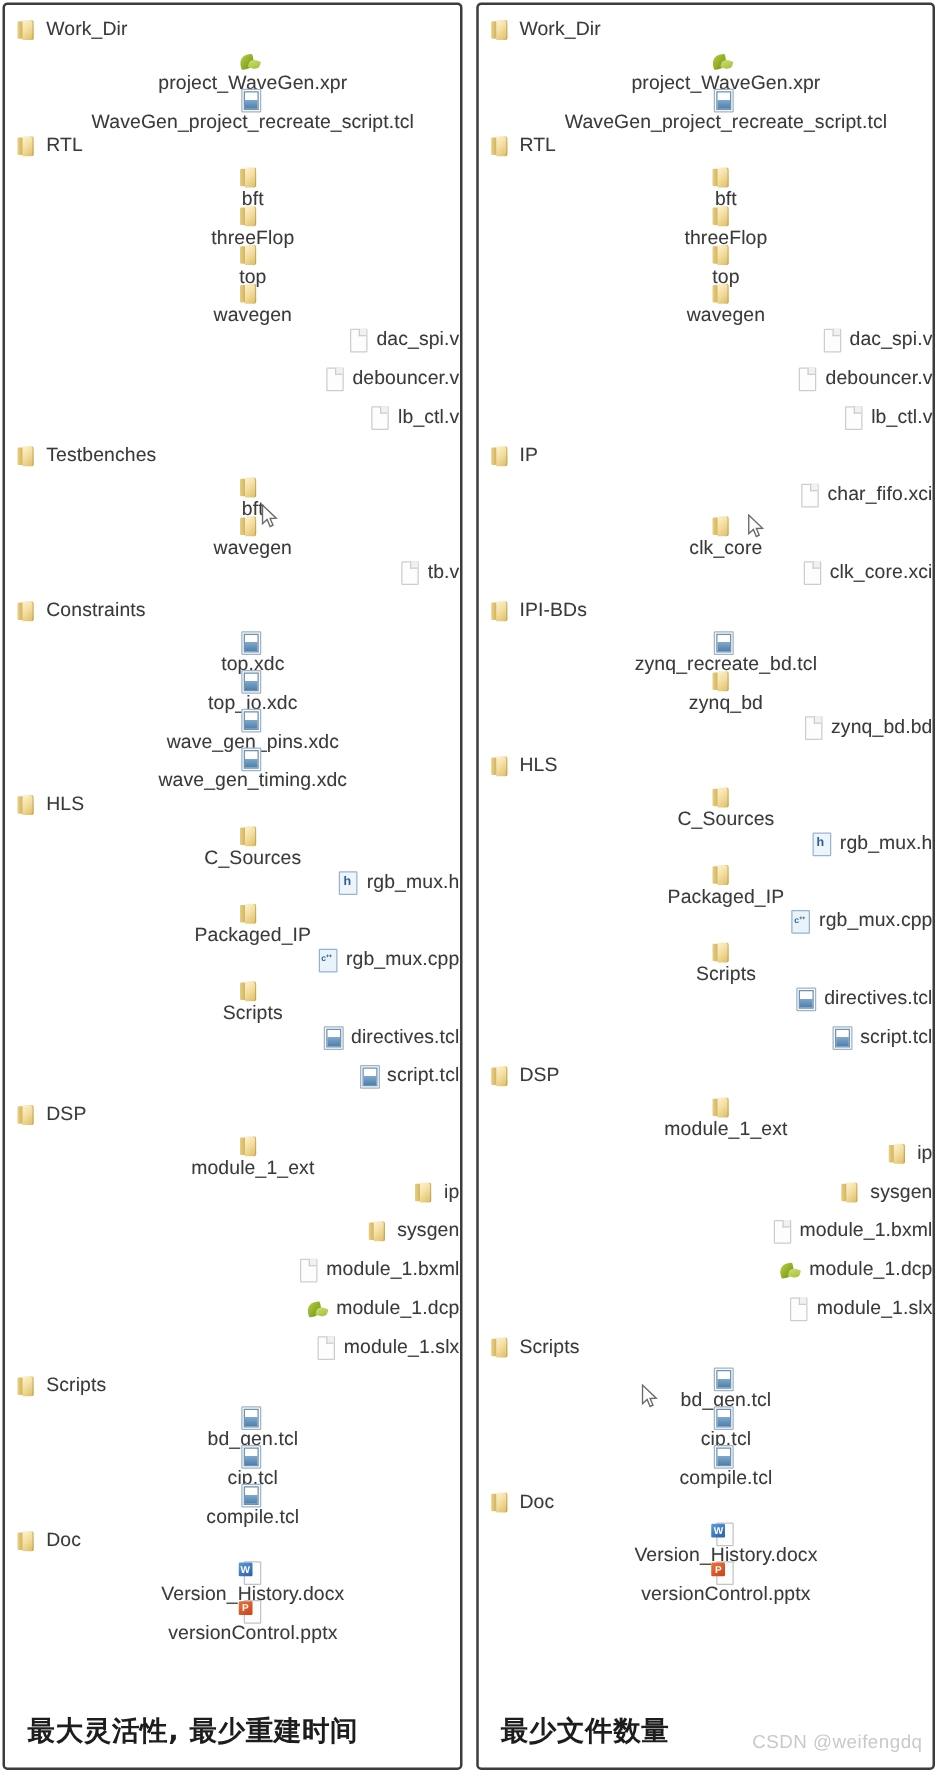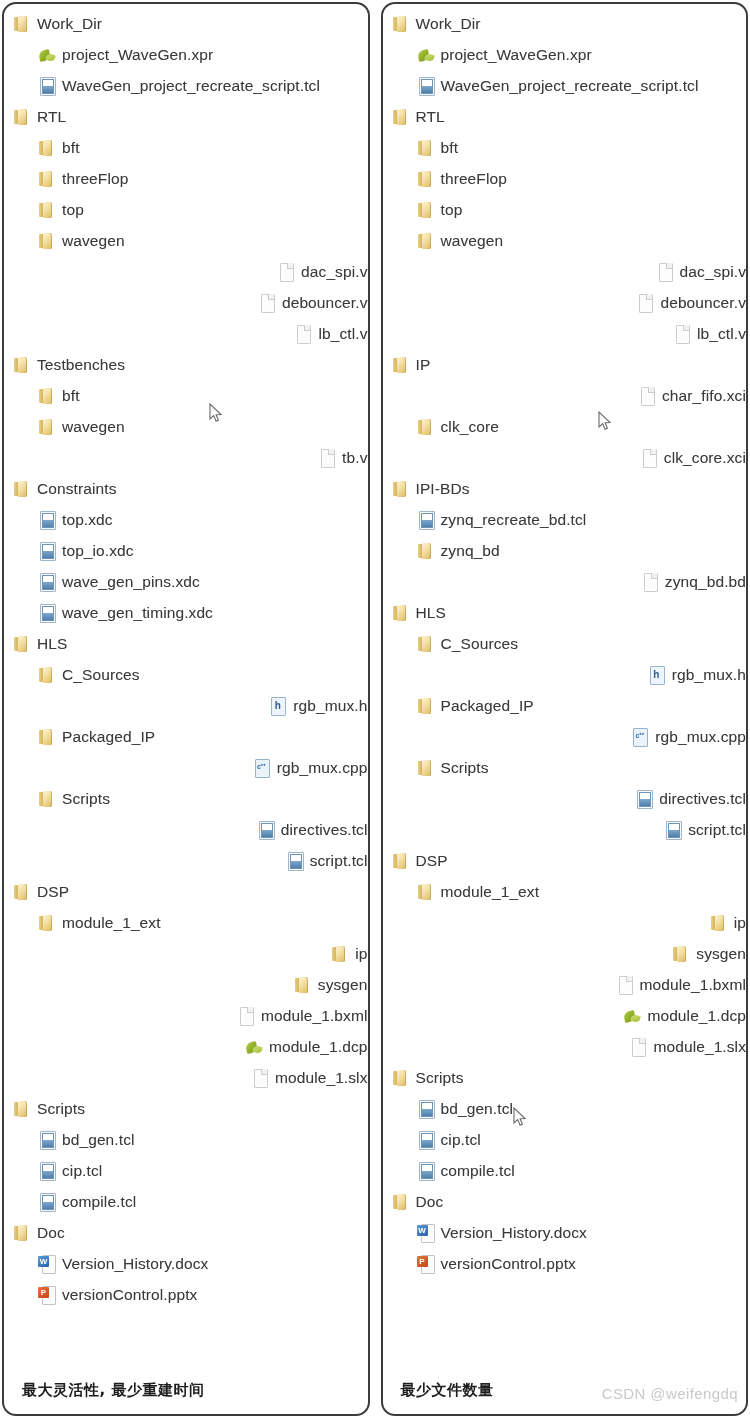--- a/index.html
+++ b/index.html
@@ -15,21 +15,21 @@
     width: 750px; height: 1422px;
     display: flex;
     gap: 11px;
     padding: 2px 2px 4px 2px;
   }
   .panel {
     position: relative;
     width: 436px;
     height: 1414px;
     border: 2px solid #3c3c3c;
-    border-radius: 14px;
+    border-radius: 4px;
     background: #ffffff;
     overflow: hidden;
   }
   .tree {
     position: relative;
     padding-top: 4px;
   }
   .row {
     display: flex;
     align-items: center;
@@ -48,21 +48,21 @@
     font-size: 15.5px;
     color: #3a3a3a;
     letter-spacing: 0.1px;
     line-height: 1;
     
     text-shadow: 0 0 0.6px rgba(90,90,90,0.30);
   }
 
   
   .d0 { padding-left: 8px;  }
-  .d1 { padding-left: 33px; }
+  .d1 { padding-left: 33px; flex-direction: column; }
   .d2 { padding-left: 58px; justify-content: flex-end; }
 
   
   .ic-folder::before {
     content:"";
     position:absolute; left:2px; top:3px;
     width:5px; height:14px;
     background: linear-gradient(to right,#e8cf86,#cfae55);
     border-radius: 1px 0 0 1px;
   }
@@ -214,21 +214,21 @@
     position:absolute;
     width:14px; height:20px;
     pointer-events:none;
   }
 
   
   .caption {
     position:absolute;
     left:18px;
     bottom:14px;
-    font-size:15px;
+    font-size:22px;
     font-weight:bold;
     color:#1d1d1d;
     font-family:"DejaVu Sans", "Liberation Sans", sans-serif;
     letter-spacing:0.5px;
   }
   .watermark {
     position:absolute;
     right:8px;
     bottom:12px;
     font-size:15px;

